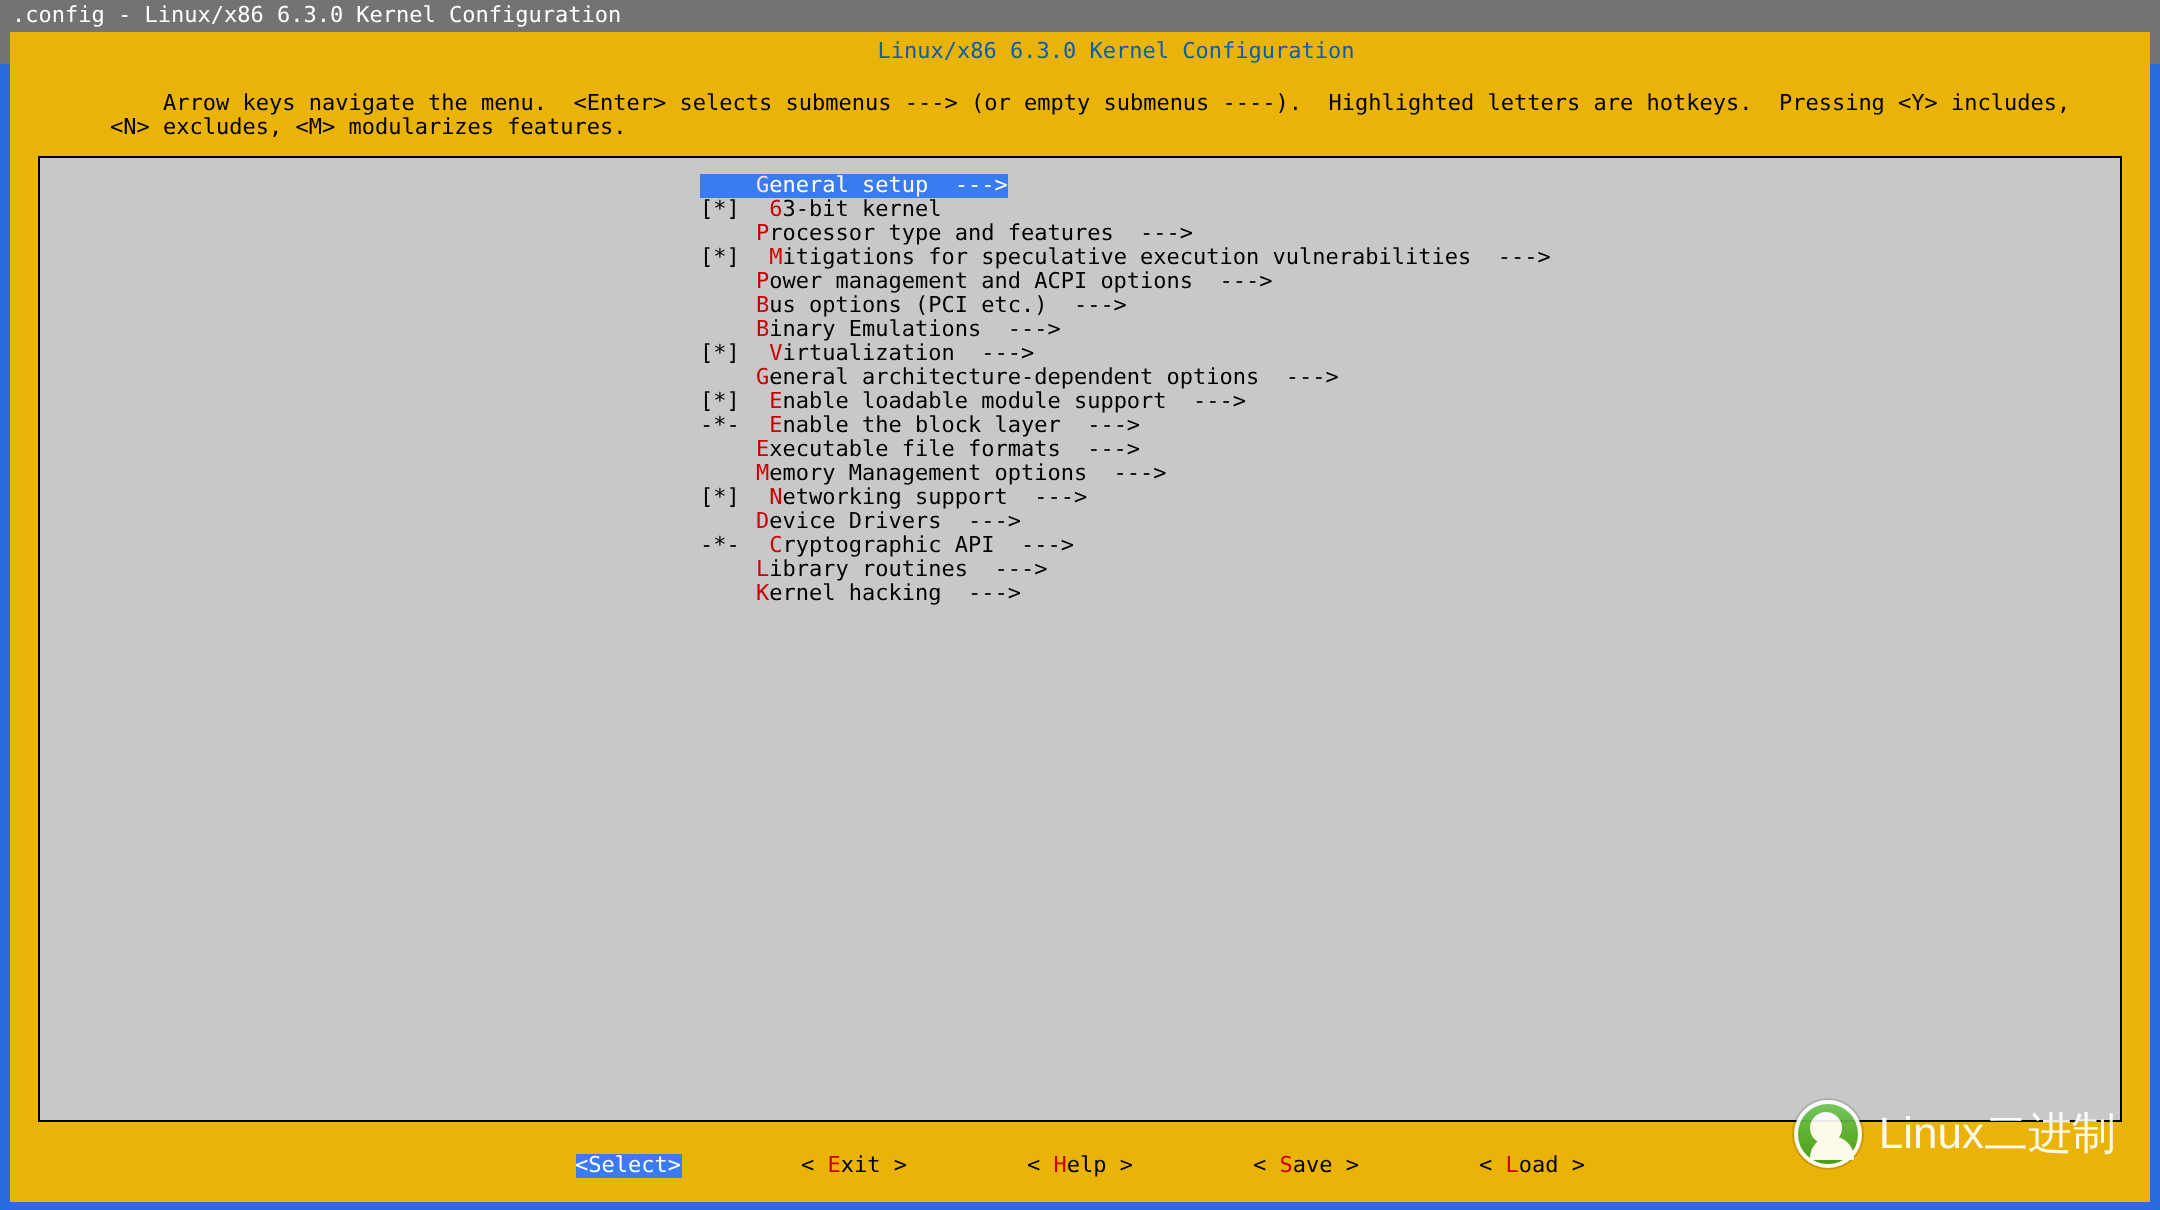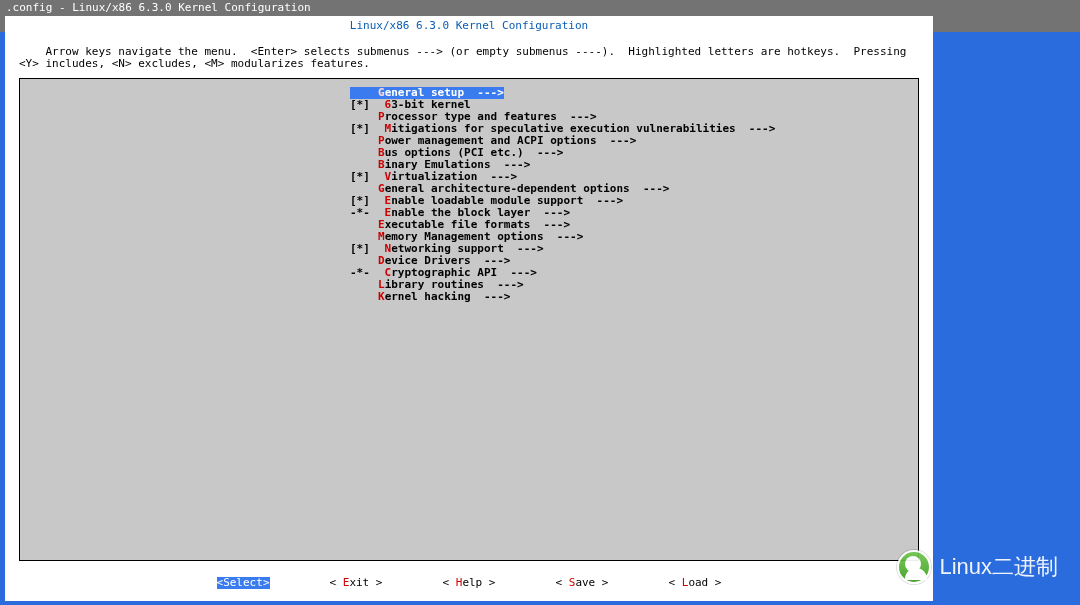--- a/index.html
+++ b/index.html
@@ -17,43 +17,43 @@
     width: 100%;
     height: 32px;
     background: #737373;
     color: #fff;
     padding: 2px 6px;
     font-size: 11px;
   }
   .frame {
     position: absolute;
     left: 5px; top: 16px;
-    width: 928px; height: 585px;
-    background: #ffffff;
+    width: 1070px; height: 585px;
+    background: #eab308;
     border: none;
+    padding-left: 36px;
   }
   .header-title {
     text-align: center;
     color: #0a5db4;
     font-weight: normal;
     padding-top: 4px;
   }
   .instructions {
     padding: 2px 14px 6px 14px;
     color: #000;
     white-space: pre-wrap;
   }
   .menu-box {
     position: absolute;
     left: 14px; right: 14px;
     top: 62px; bottom: 40px;
     border: 1px solid #000;
     background: #c8c8c8;
     overflow: hidden;
-    font-weight: bold;
   }
   .menu-list {
     position: absolute;
     left: 330px; top: 8px;
     width: 640px;
   }
   .menu-row {
     height: 12px;
     white-space: pre;
     display: flex;

